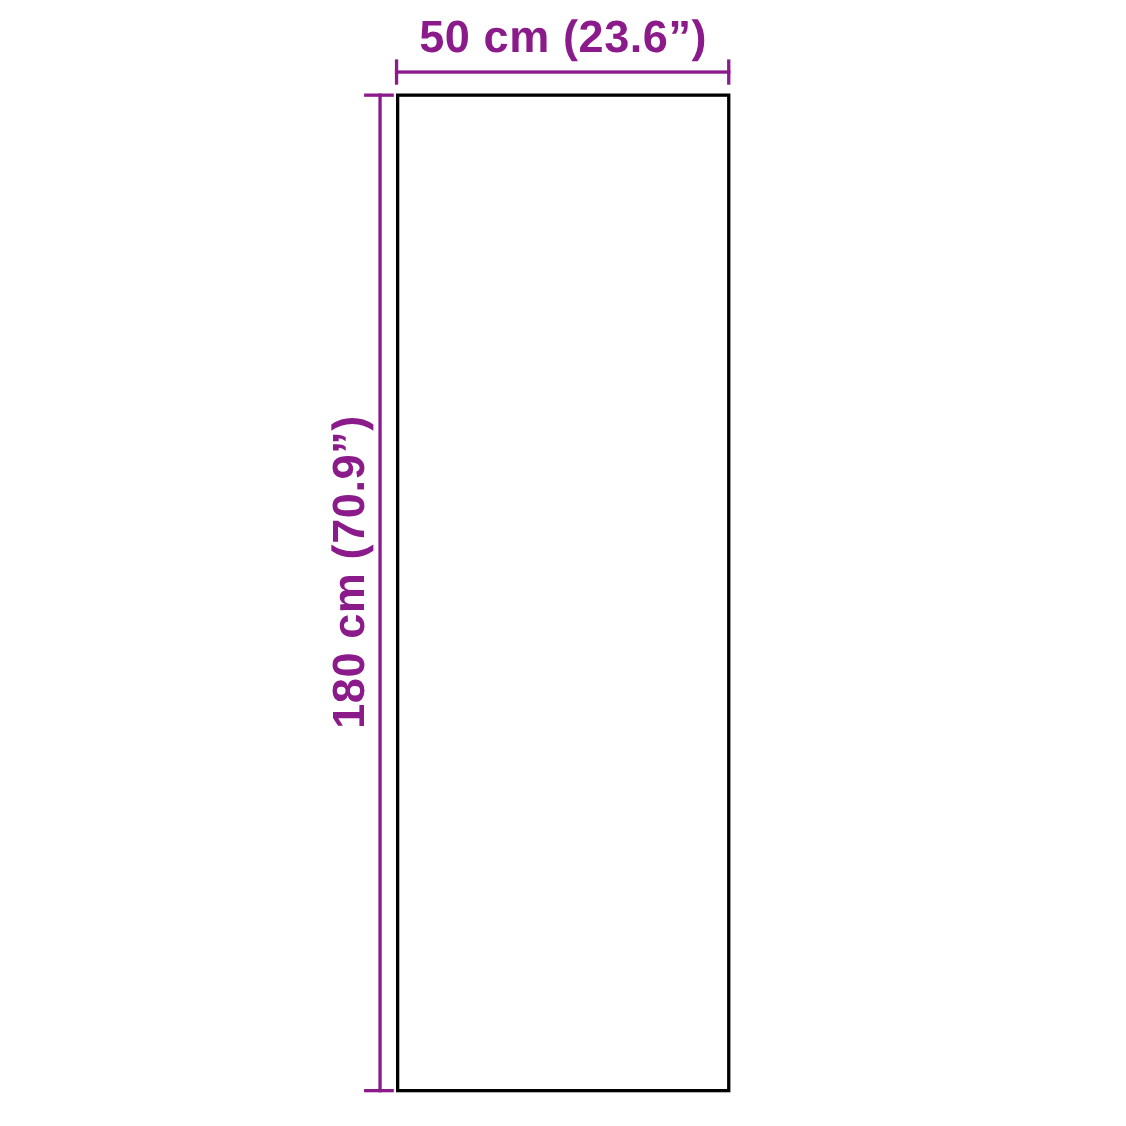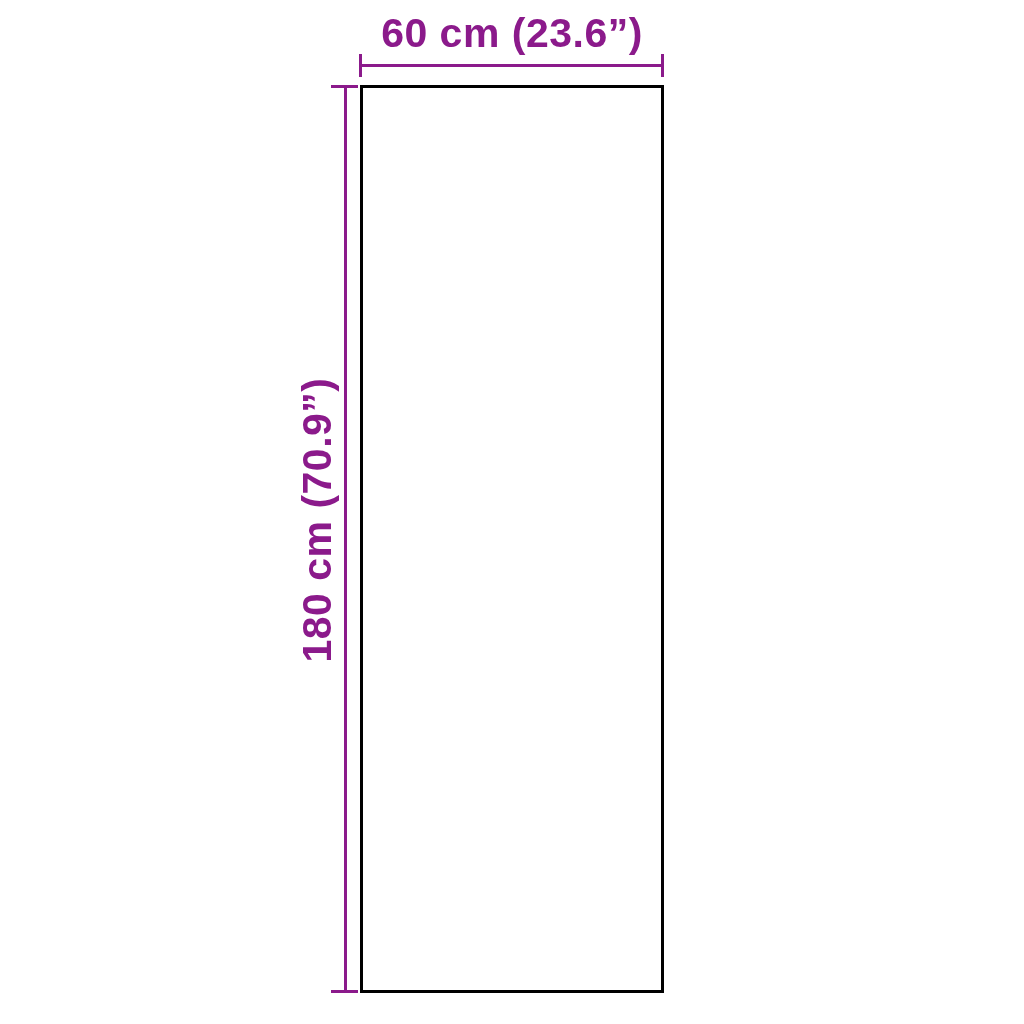--- a/index.html
+++ b/index.html
@@ -94,20 +94,20 @@
 </head>
 <body>
 
 <div class="canvas">
 
   <div class="product-rect"></div>
 
   <div class="dim-top-line"></div>
   <div class="dim-top-tick left"></div>
   <div class="dim-top-tick right"></div>
-  <div class="dim-top-label">60 cm (23.6”)</div>
+  <div class="dim-top-label">50 cm (23.6”)</div>
 
   <div class="dim-left-line"></div>
   <div class="dim-left-tick top"></div>
   <div class="dim-left-tick bottom"></div>
   <div class="dim-left-label">180 cm (70.9”)</div>
 
 </div>
 
 </body></html>

